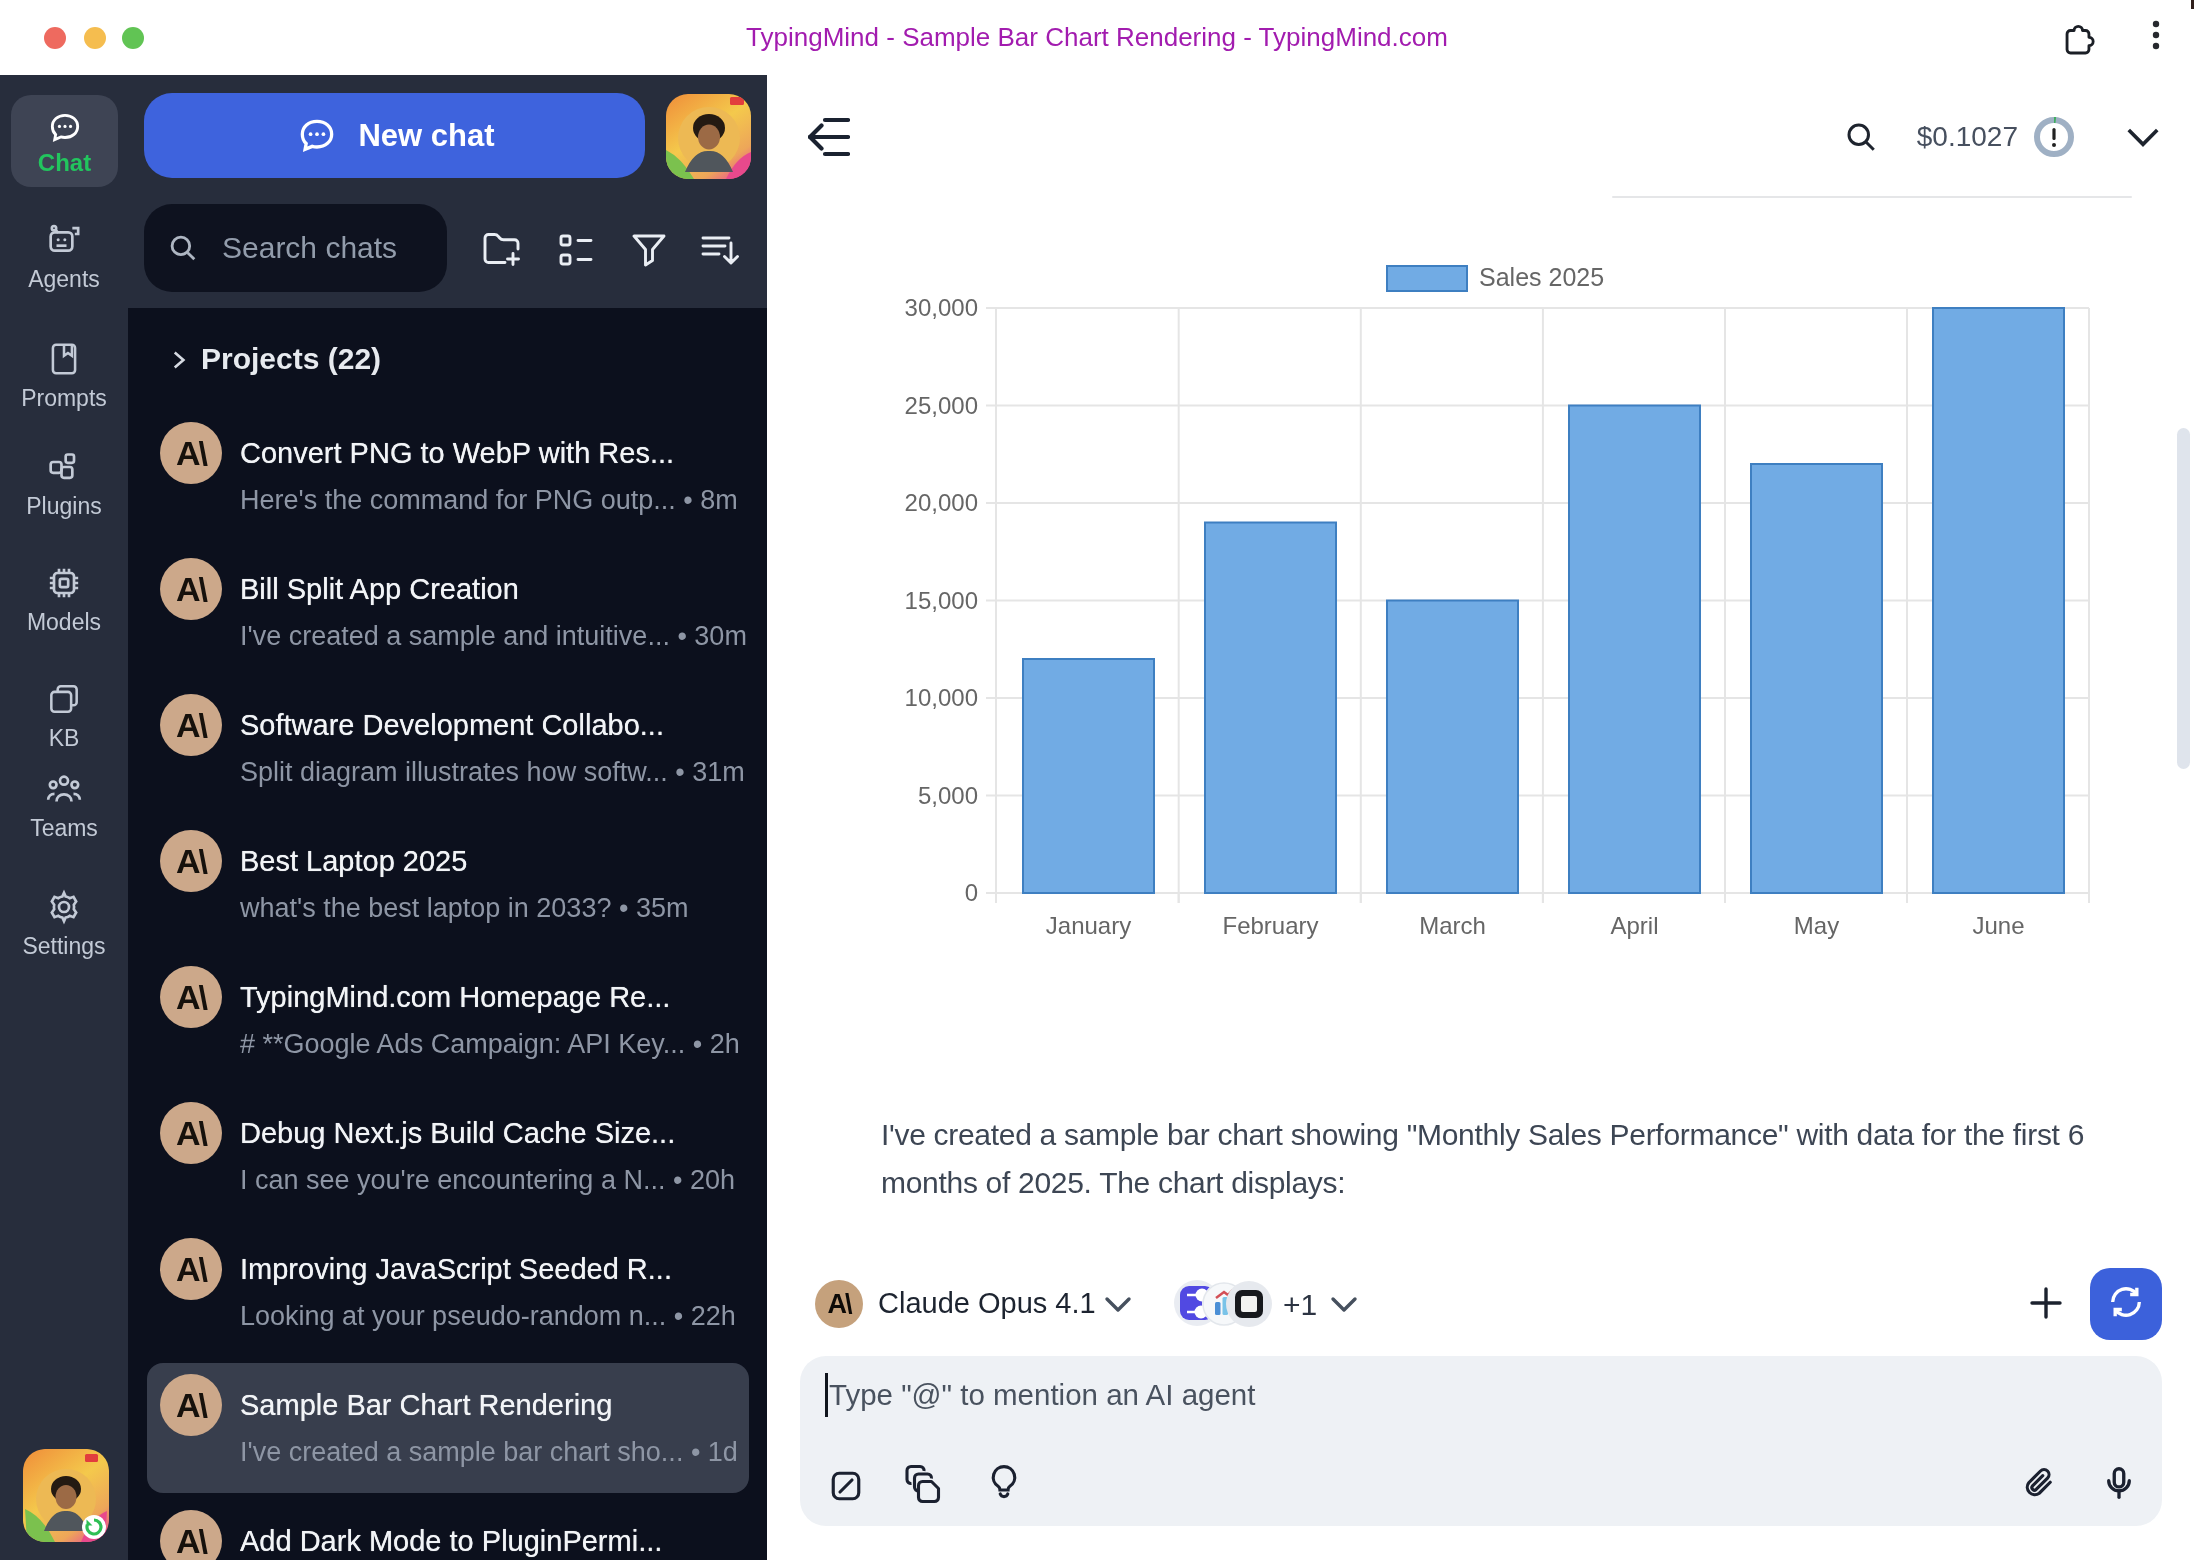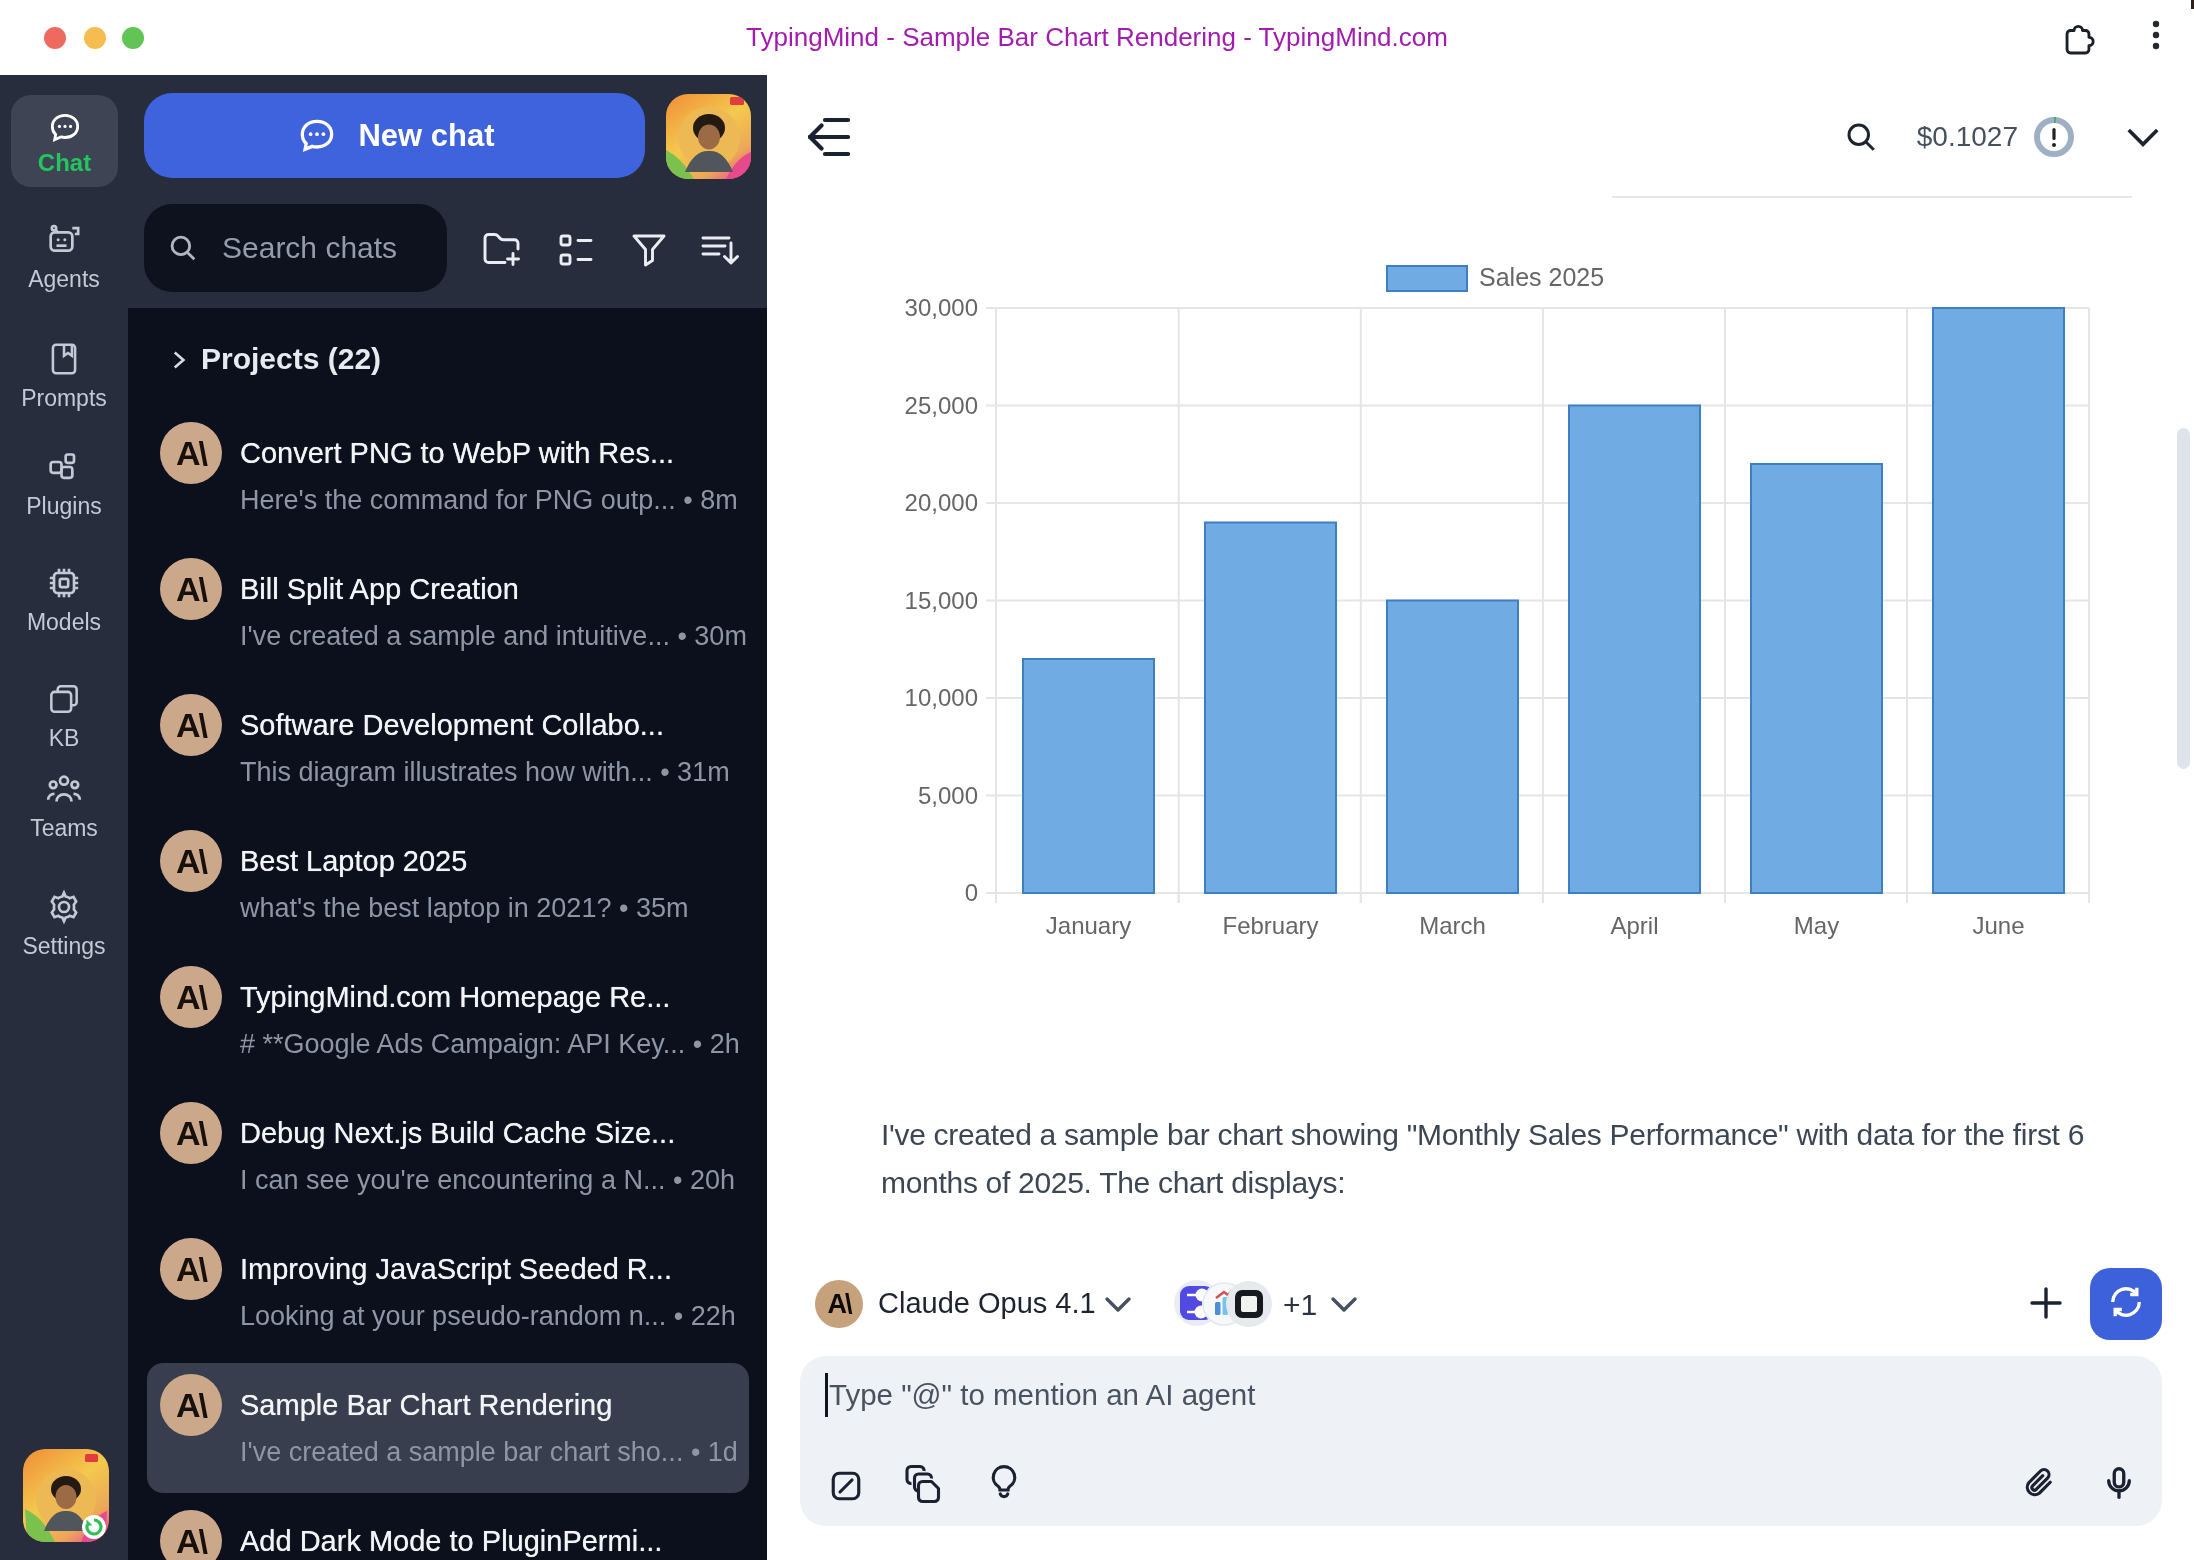--- a/index.html
+++ b/index.html
@@ -224,29 +224,29 @@
       <div class="tt">Bill Split App Creation</div>
       <div class="pv">
         <span class="tx">I've created a sample and intuitive...</span>
         <span class="tm">&nbsp;• 30m</span>
       </div>
     </div>
     <div class="item" style="top:683px">
       <div class="av">A\</div>
       <div class="tt">Software Development Collabo...</div>
       <div class="pv">
-        <span class="tx">This diagram illustrates how with...</span>
+        <span class="tx">Split diagram illustrates how softw...</span>
         <span class="tm">&nbsp;• 31m</span>
       </div>
     </div>
     <div class="item" style="top:819px">
       <div class="av">A\</div>
       <div class="tt">Best Laptop 2025</div>
       <div class="pv">
-        <span class="tx">what's the best laptop in 2021?</span>
+        <span class="tx">what's the best laptop in 2033?</span>
         <span class="tm">&nbsp;• 35m</span>
       </div>
     </div>
     <div class="item" style="top:955px">
       <div class="av">A\</div>
       <div class="tt">TypingMind.com Homepage Re...</div>
       <div class="pv">
         <span class="tx"># **Google Ads Campaign: API Key...</span>
         <span class="tm">&nbsp;• 2h</span>
       </div>

